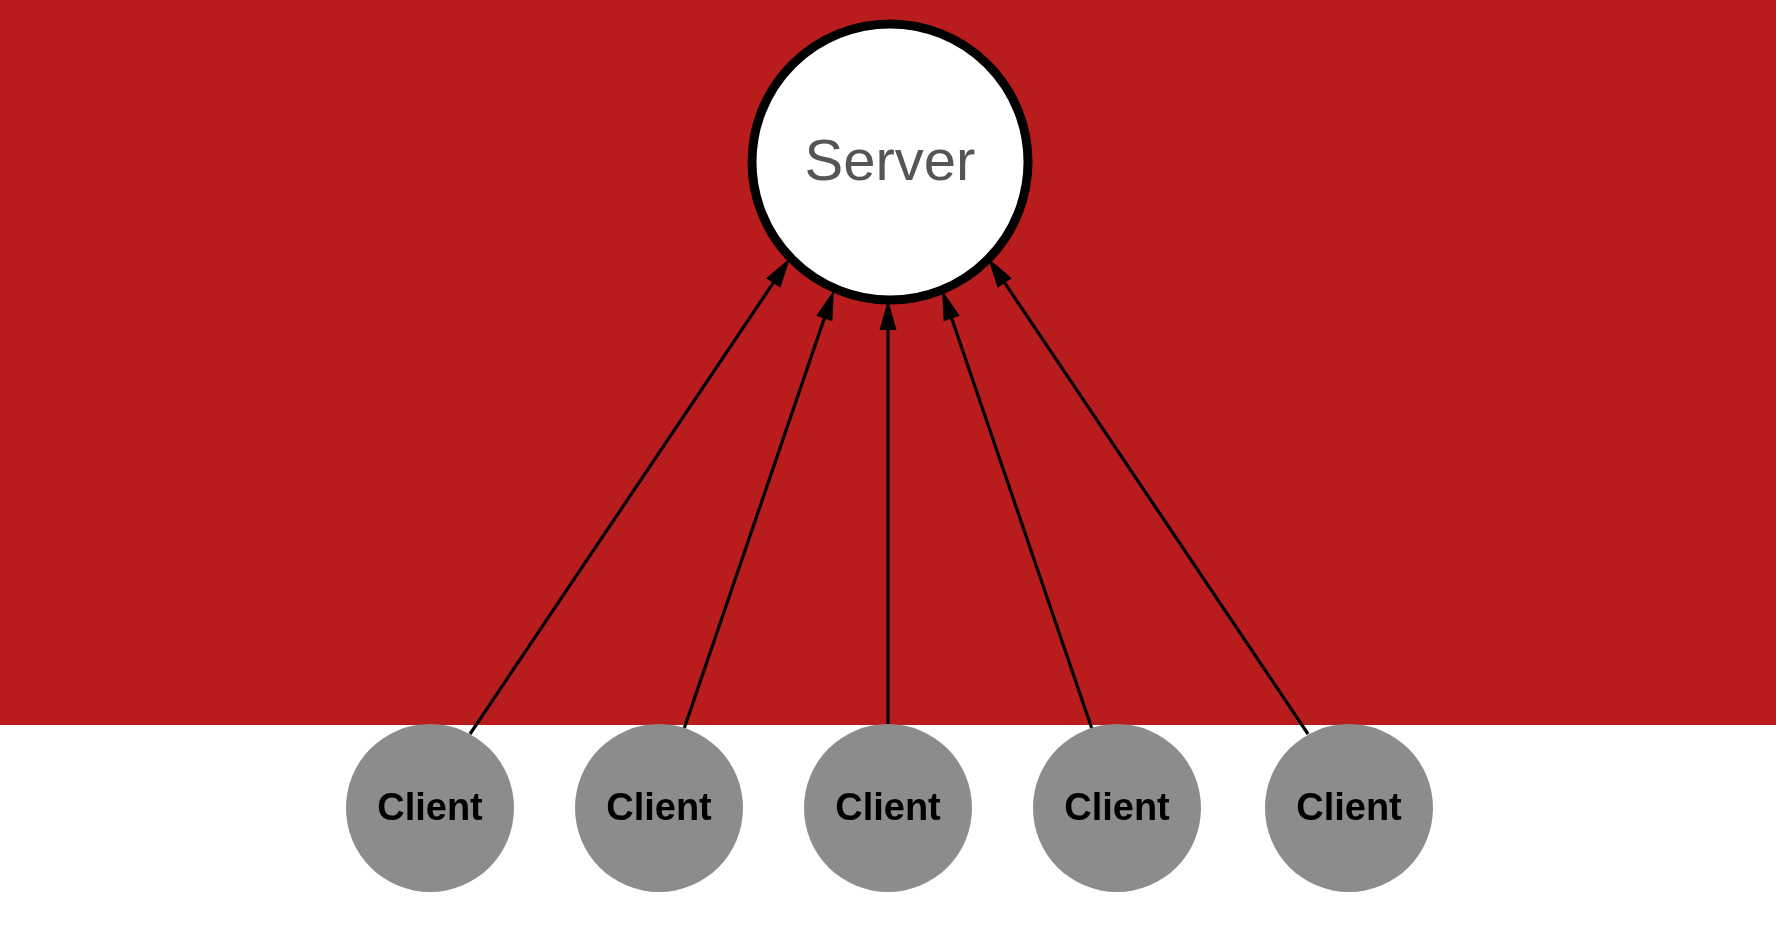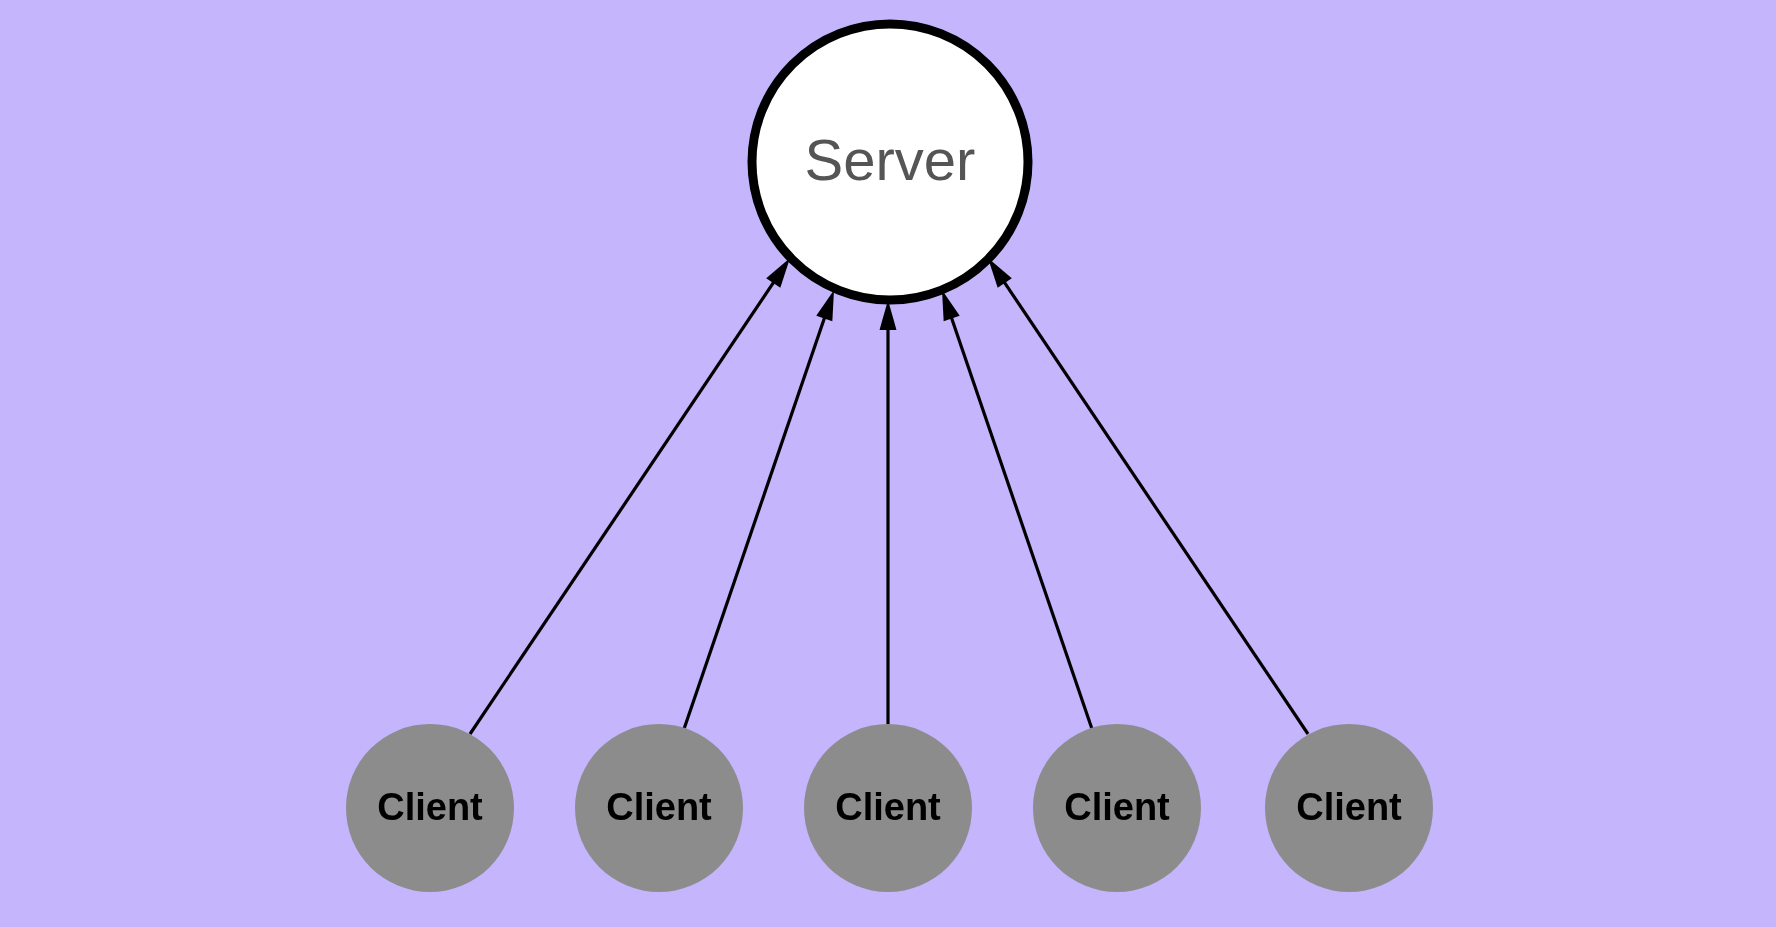--- a/index.html
+++ b/index.html
@@ -10,22 +10,22 @@
   }
   body {
     width: 1776px;
     height: 927px;
     font-family: "Liberation Sans", sans-serif;
     overflow: hidden;
   }
   #diagram-root {
     position: relative;
     width: 1776px;
-    height: 927px;
-    background: #c4b5fd;
+    height: 725px;
+    background: #b91c1c;
     text-decoration: underline;
   }
   #diagram-svg {
     position: absolute;
     top: 0;
     left: 0;
     width: 1776px;
     height: 927px;
     display: block;
   }

